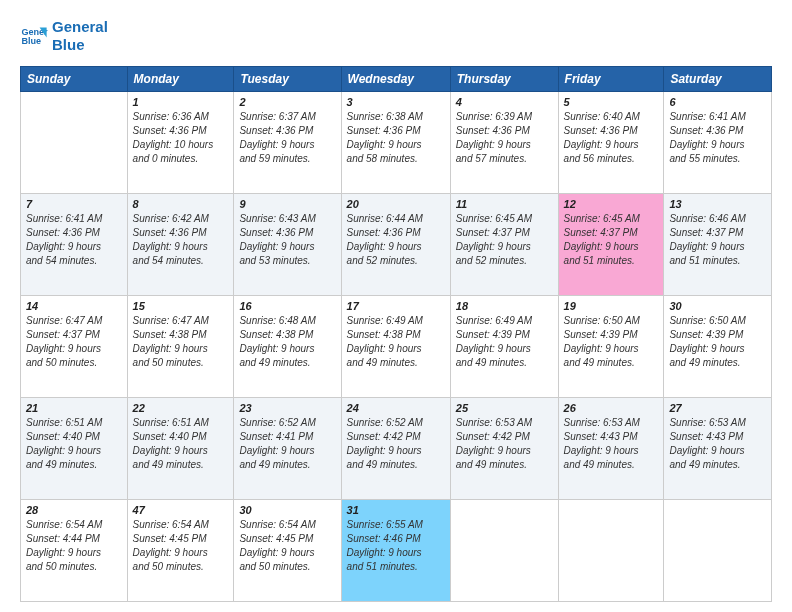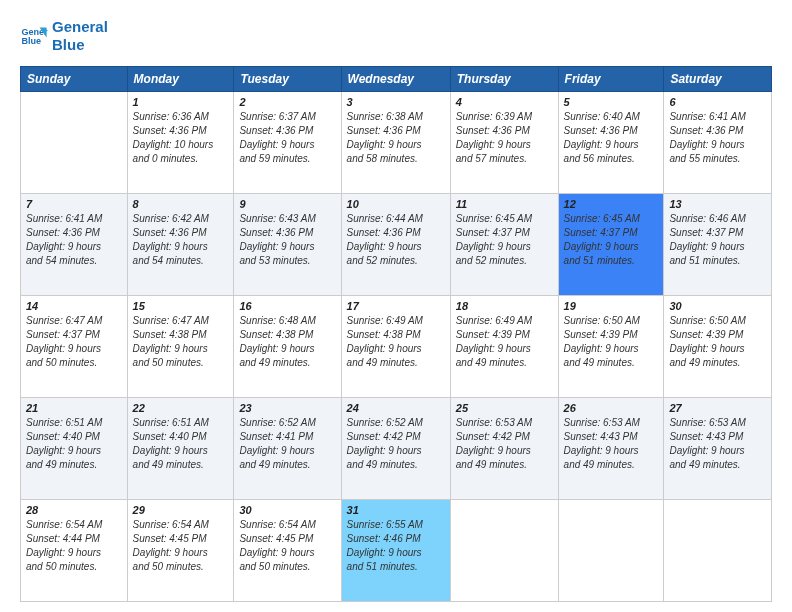--- a/index.html
+++ b/index.html
@@ -189,34 +189,34 @@
 and 54 minutes.</div>
           </td>
           <td style="background: rgb(240, 244, 248);">
             <span class="day-num">9</span>
             <div class="cell-info" style="white-space: pre-line;">Sunrise: 6:43 AM
 Sunset: 4:36 PM
 Daylight: 9 hours
 and 53 minutes.</div>
           </td>
           <td style="background: rgb(240, 244, 248);">
-            <span class="day-num">10</span>
+            <span class="day-num">20</span>
             <div class="cell-info" style="white-space: pre-line;">Sunrise: 6:44 AM
 Sunset: 4:36 PM
 Daylight: 9 hours
 and 52 minutes.</div>
           </td>
           <td style="background: rgb(240, 244, 248);">
             <span class="day-num">11</span>
             <div class="cell-info" style="white-space: pre-line;">Sunrise: 6:45 AM
 Sunset: 4:37 PM
 Daylight: 9 hours
 and 52 minutes.</div>
           </td>
-          <td style="background: #3b82f6;">
+          <td style="background: #f9a8d4;">
             <span class="day-num">12</span>
             <div class="cell-info" style="white-space: pre-line;">Sunrise: 6:45 AM
 Sunset: 4:37 PM
 Daylight: 9 hours
 and 51 minutes.</div>
           </td>
           <td style="background: rgb(240, 244, 248);">
             <span class="day-num">13</span>
             <div class="cell-info" style="white-space: pre-line;">Sunrise: 6:46 AM
 Sunset: 4:37 PM
@@ -328,21 +328,21 @@
         </tr>
         <tr>
           <td style="background: rgb(255, 255, 255);">
             <span class="day-num">28</span>
             <div class="cell-info" style="white-space: pre-line;">Sunrise: 6:54 AM
 Sunset: 4:44 PM
 Daylight: 9 hours
 and 50 minutes.</div>
           </td>
           <td style="background: rgb(255, 255, 255);">
-            <span class="day-num">29</span>
+            <span class="day-num">47</span>
             <div class="cell-info" style="white-space: pre-line;">Sunrise: 6:54 AM
 Sunset: 4:45 PM
 Daylight: 9 hours
 and 50 minutes.</div>
           </td>
           <td style="background: rgb(255, 255, 255);">
             <span class="day-num">30</span>
             <div class="cell-info" style="white-space: pre-line;">Sunrise: 6:54 AM
 Sunset: 4:45 PM
 Daylight: 9 hours

